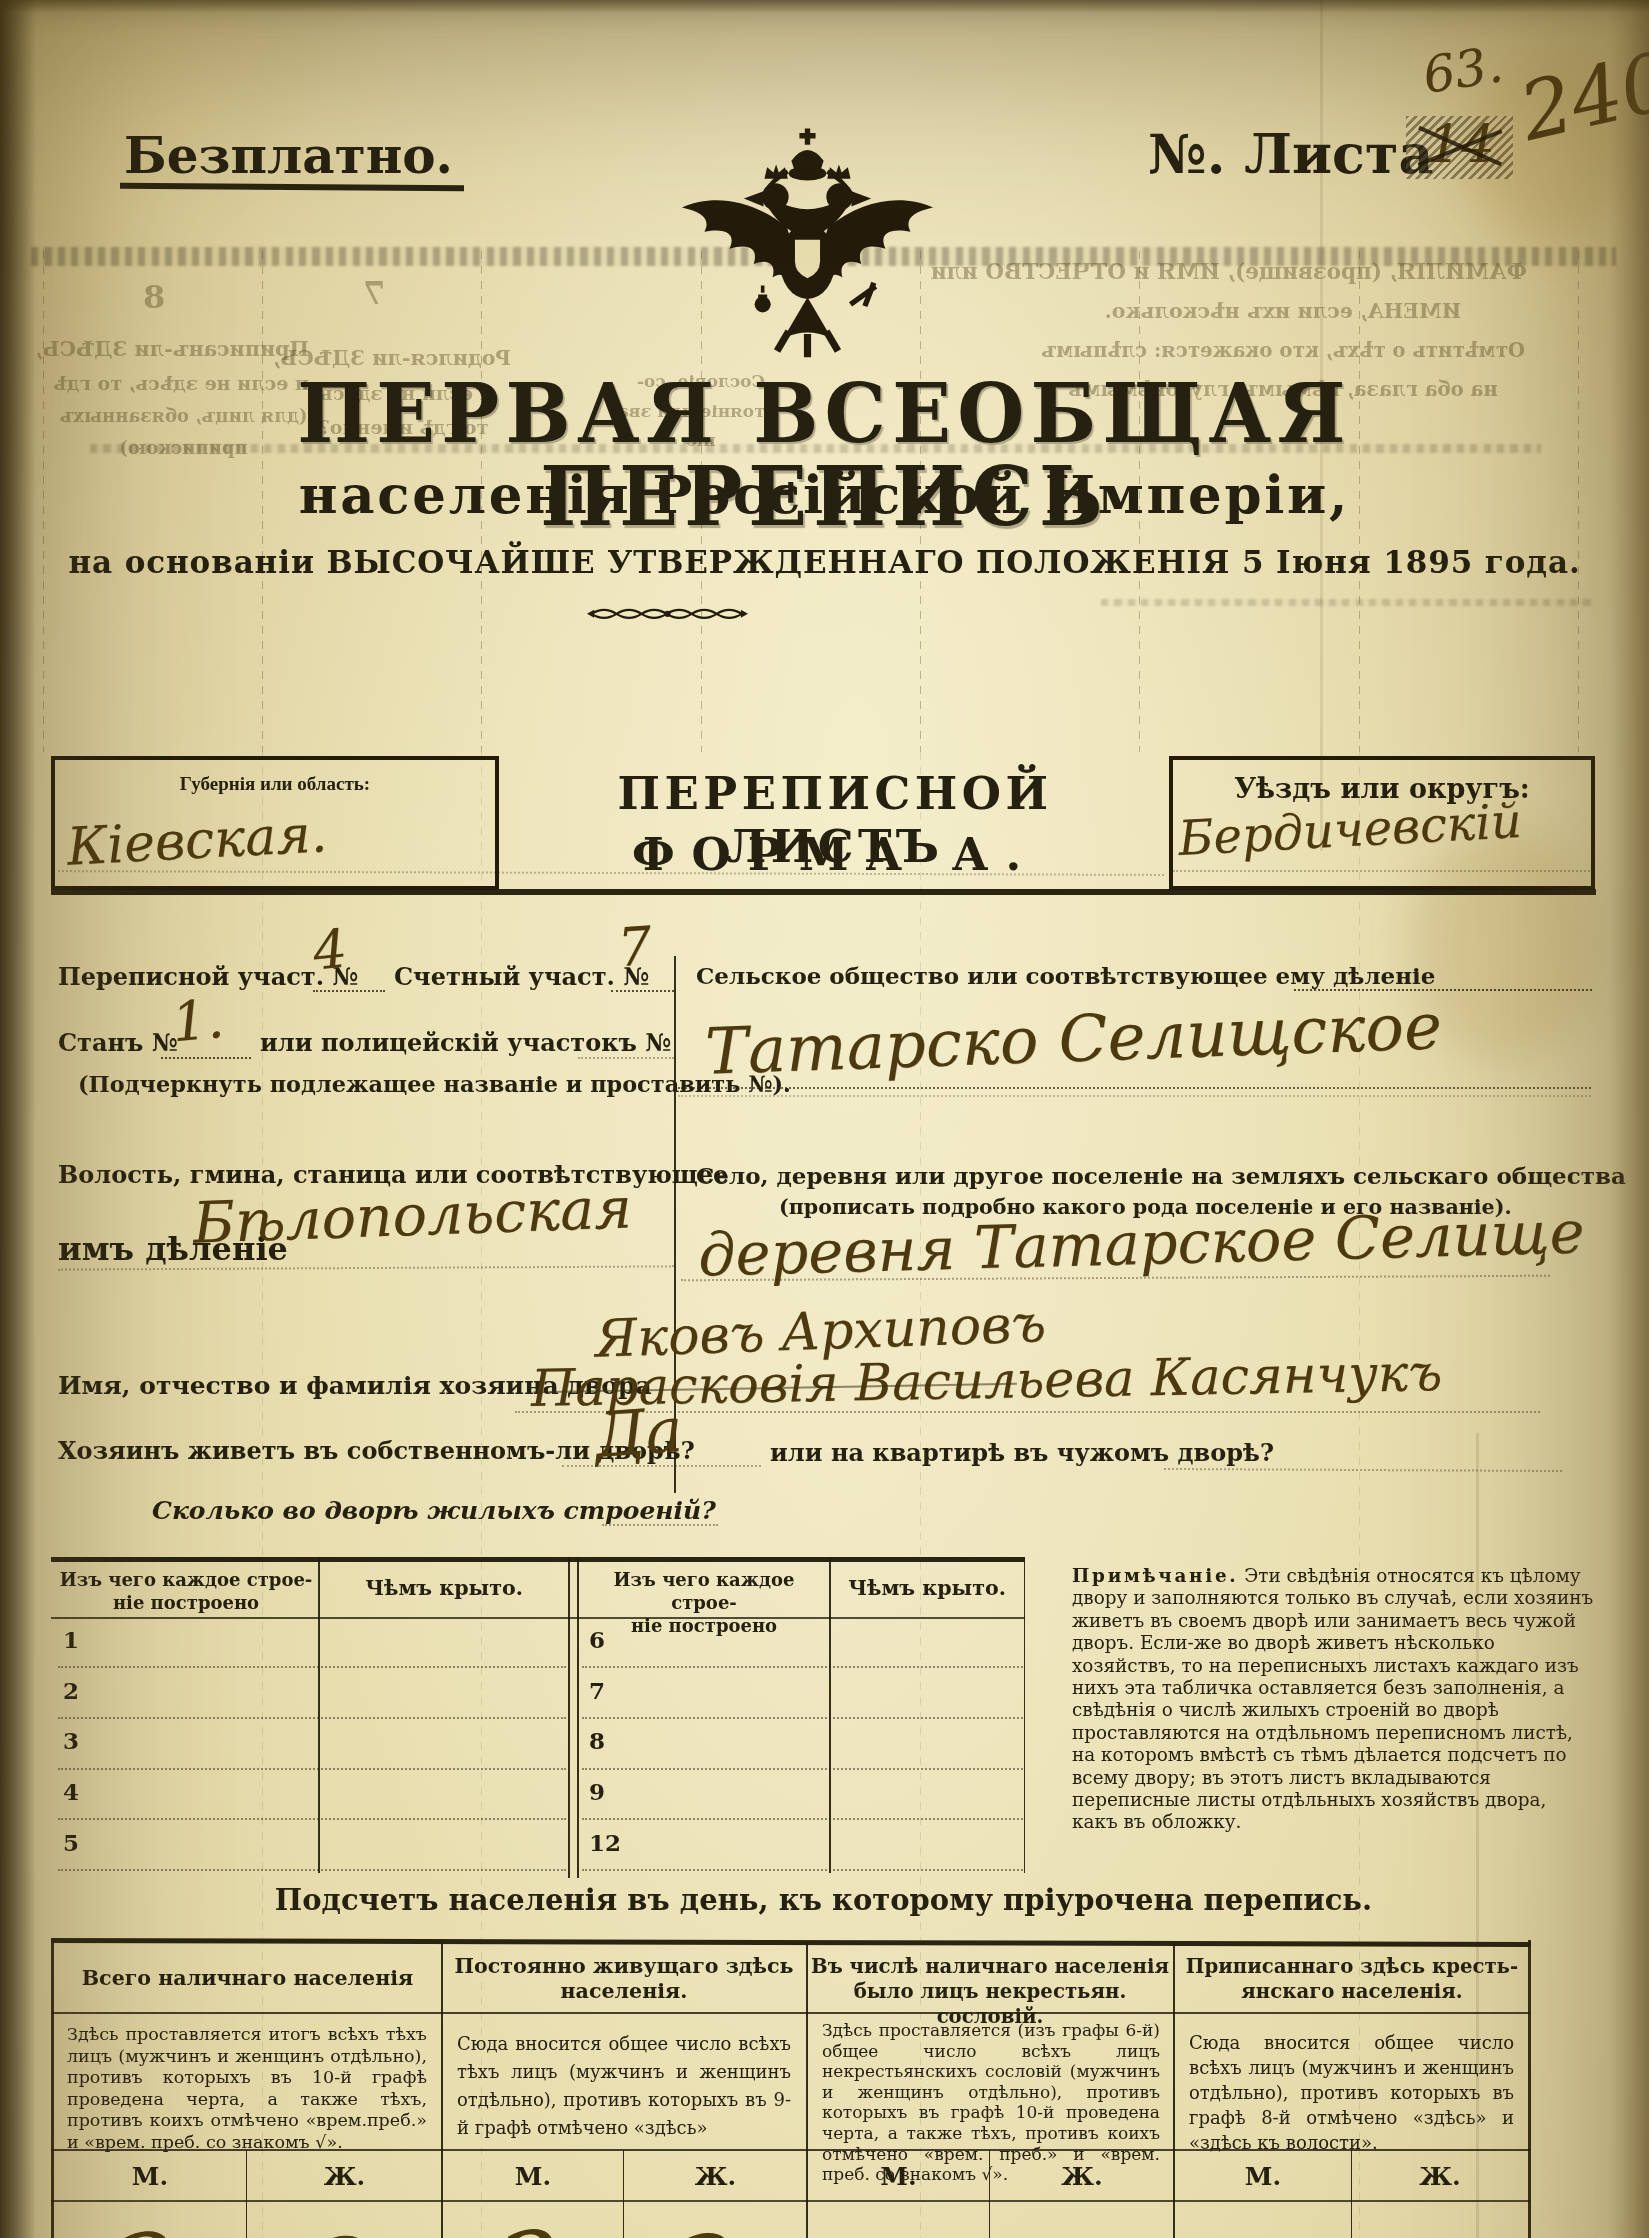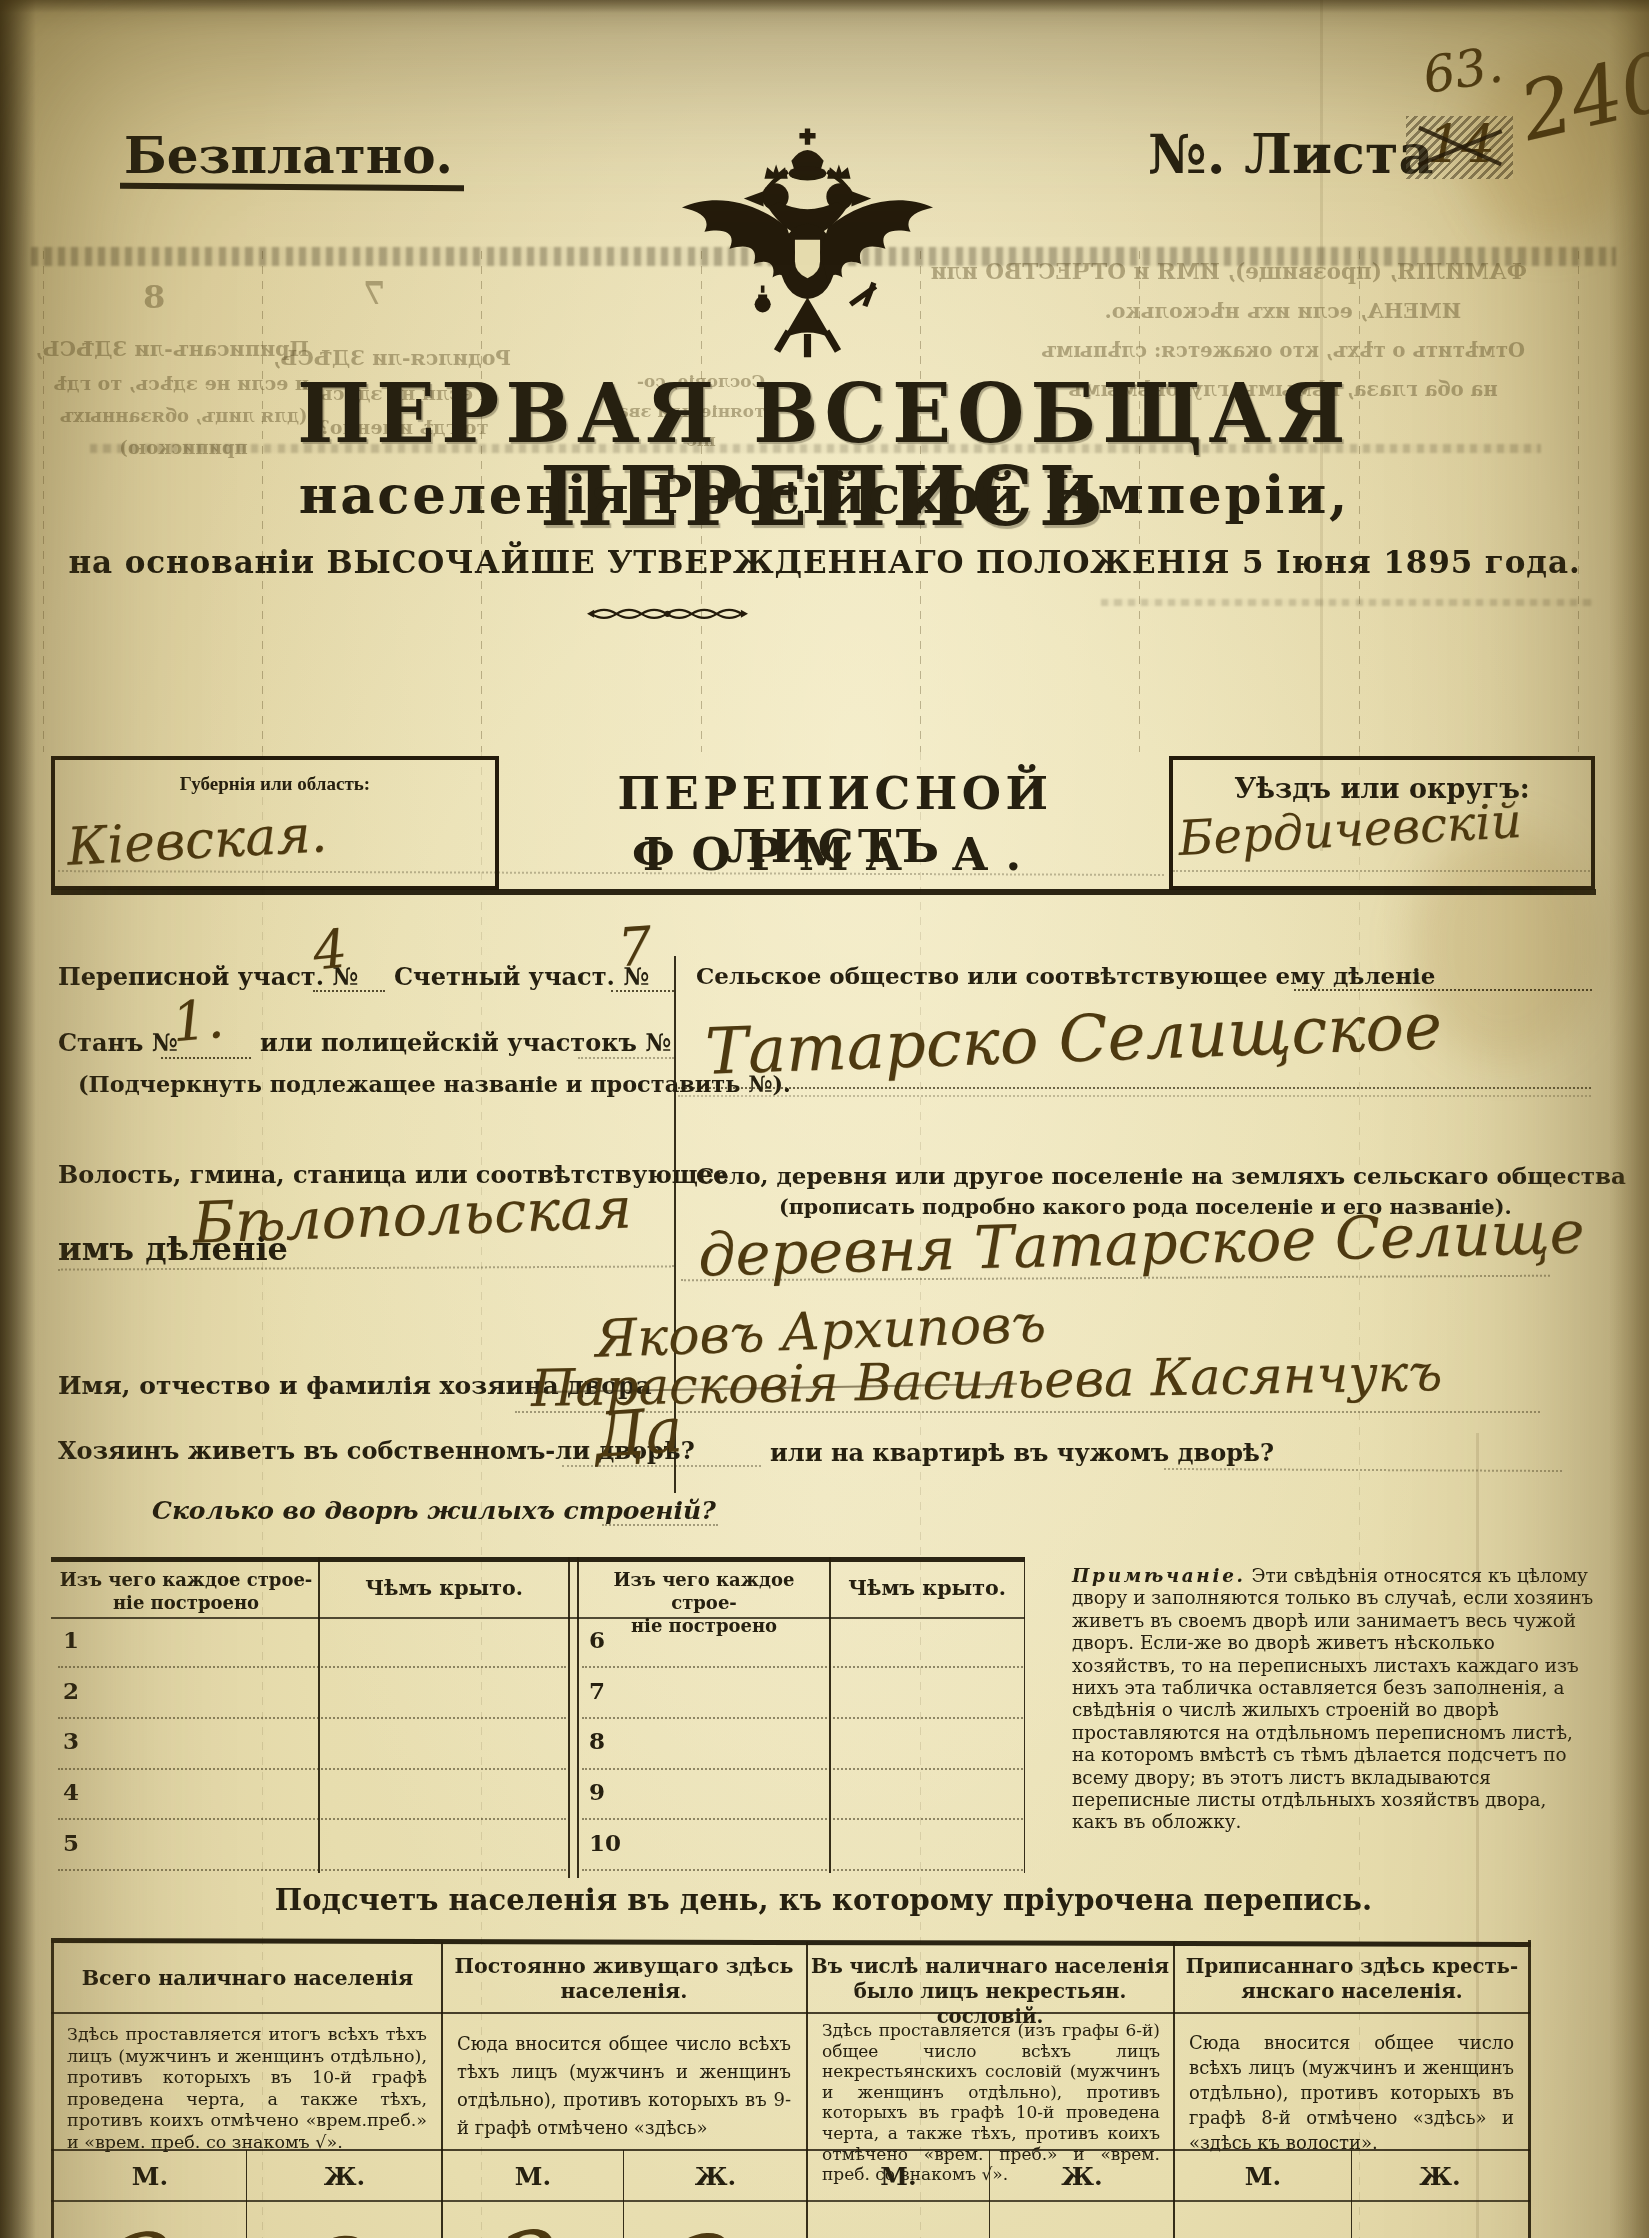--- a/index.html
+++ b/index.html
@@ -225,35 +225,35 @@
 
   <div class="abs p b" style="left:63px;top:1626px;font-size:23px;">1</div>
   <div class="abs p b" style="left:63px;top:1677px;font-size:23px;">2</div>
   <div class="abs p b" style="left:63px;top:1727px;font-size:23px;">3</div>
   <div class="abs p b" style="left:63px;top:1778px;font-size:23px;">4</div>
   <div class="abs p b" style="left:63px;top:1829px;font-size:23px;">5</div>
   <div class="abs p b" style="left:589px;top:1626px;font-size:23px;">6</div>
   <div class="abs p b" style="left:589px;top:1677px;font-size:23px;">7</div>
   <div class="abs p b" style="left:589px;top:1727px;font-size:23px;">8</div>
   <div class="abs p b" style="left:589px;top:1778px;font-size:23px;">9</div>
-  <div class="abs p b" style="left:589px;top:1829px;font-size:23px;">10</div>
+  <div class="abs p b" style="left:589px;top:1829px;font-size:23px;">12</div>
 
   <div class="abs dots2" style="left:58px;top:1666px;width:508px;"></div>
   <div class="abs dots2" style="left:58px;top:1717px;width:508px;"></div>
   <div class="abs dots2" style="left:58px;top:1768px;width:508px;"></div>
   <div class="abs dots2" style="left:58px;top:1818px;width:508px;"></div>
   <div class="abs dots2" style="left:58px;top:1869px;width:508px;"></div>
   <div class="abs dots2" style="left:582px;top:1666px;width:441px;"></div>
   <div class="abs dots2" style="left:582px;top:1717px;width:441px;"></div>
   <div class="abs dots2" style="left:582px;top:1768px;width:441px;"></div>
   <div class="abs dots2" style="left:582px;top:1818px;width:441px;"></div>
   <div class="abs dots2" style="left:582px;top:1869px;width:441px;"></div>
 
   <div class="abs p" style="left:1072px;top:1565px;width:522px;font-size:18.4px;line-height:22.4px;">
-    <span class="b" style="letter-spacing:2.7px;font-style:italic;">Примѣчаніе.</span>
+    <span class="b" style="letter-spacing:2.7px;">Примѣчаніе.</span>
     <span class="note-body">Эти свѣдѣнія относятся къ цѣлому двору и заполняются только въ случаѣ, если хозяинъ живетъ въ своемъ дворѣ или занимаетъ весь чужой дворъ. Если-же во дворѣ живетъ нѣсколько хозяйствъ, то на переписныхъ листахъ каждаго изъ нихъ эта табличка оставляется безъ заполненія, а свѣдѣнія о числѣ жилыхъ строеній во дворѣ проставляются на отдѣльномъ переписномъ листѣ, на которомъ вмѣстѣ съ тѣмъ дѣлается подсчетъ по всему двору; въ этотъ листъ вкладываются переписные листы отдѣльныхъ хозяйствъ двора, какъ въ обложку.</span>
   </div>
 
   <div class="abs p b ctr" style="left:51px;top:1883px;width:1545px;font-size:29px;">Подсчетъ населенія въ день, къ которому пріурочена перепись.</div>
 
   <div class="abs hline" style="left:51px;top:1940px;width:1480px;height:4.9px;transform:rotate(.15deg);"></div>
   <div class="abs vline" style="left:51px;top:1940px;width:2.7px;height:433px;"></div>
   <div class="abs vline" style="left:441px;top:1942px;width:2.2px;height:431px;"></div>
   <div class="abs vline" style="left:806px;top:1942px;width:2.2px;height:431px;"></div>
   <div class="abs vline" style="left:1173px;top:1942px;width:2.2px;height:431px;"></div>

